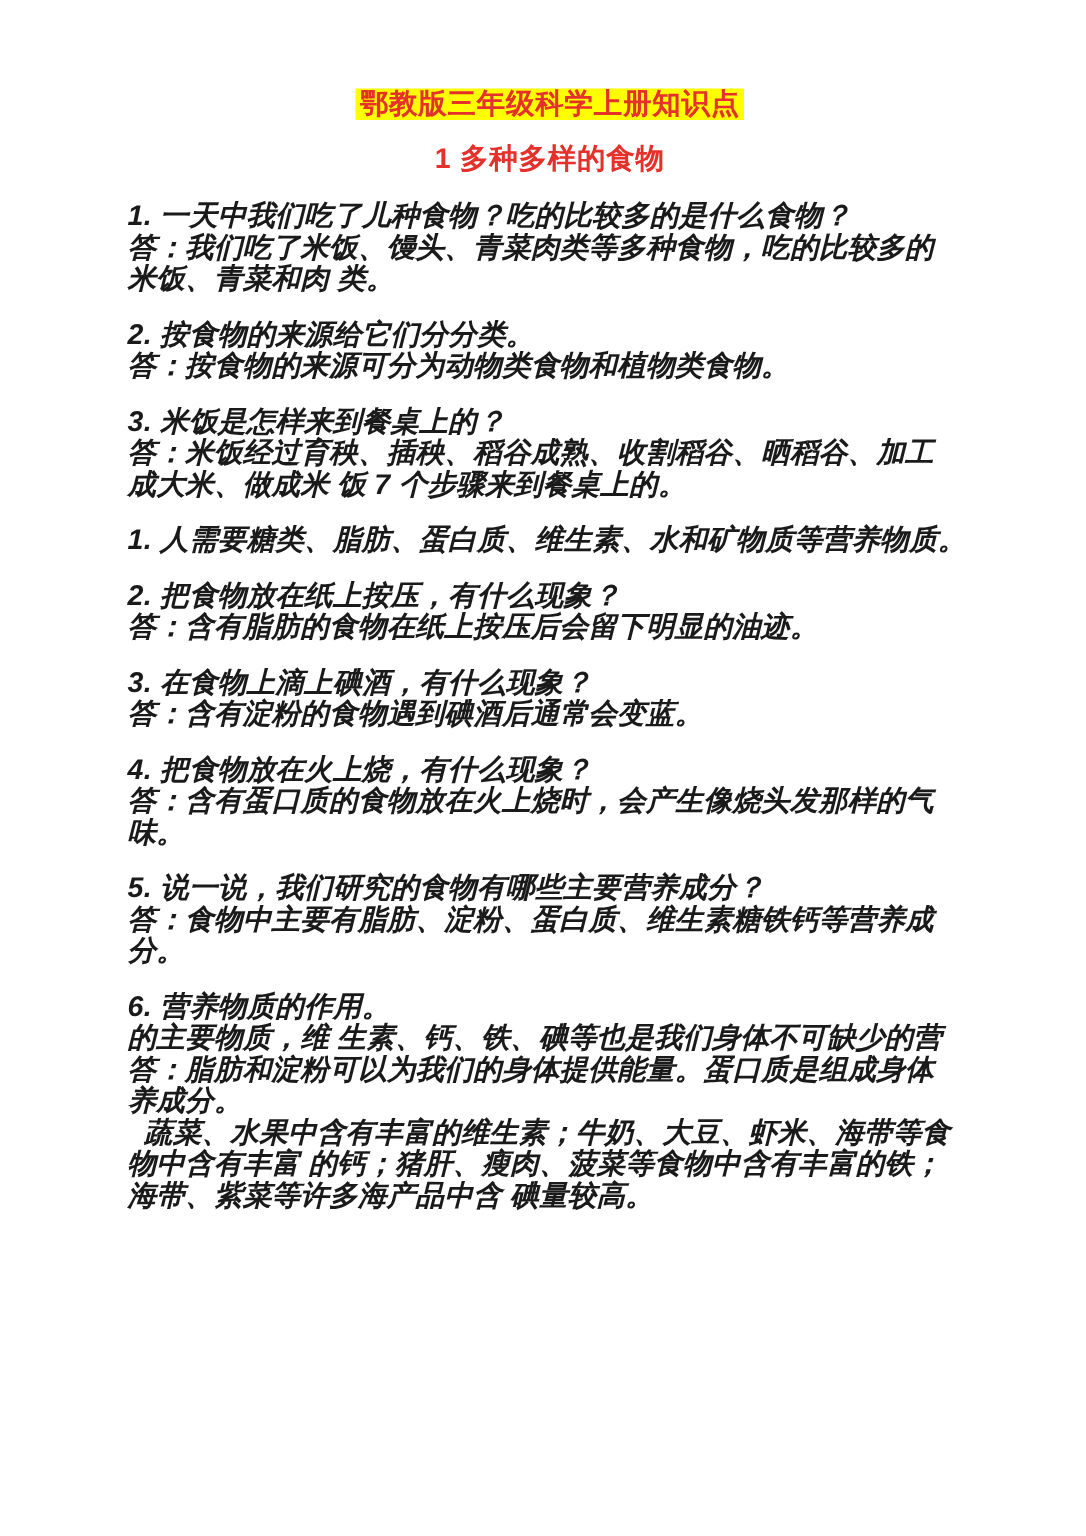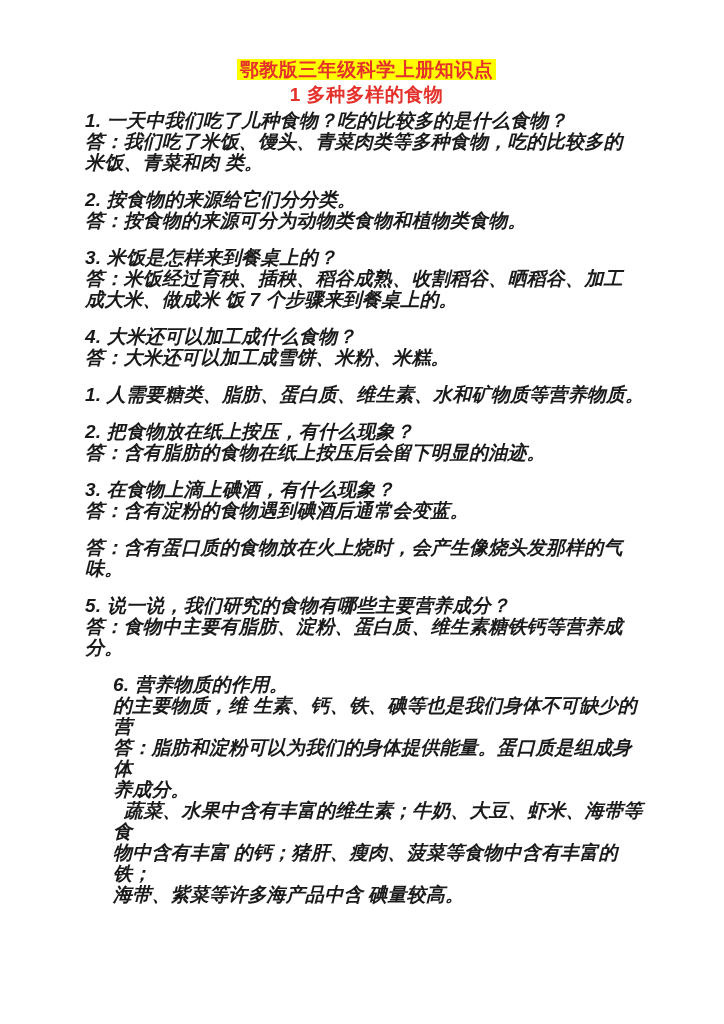--- a/index.html
+++ b/index.html
@@ -37,29 +37,28 @@
     padding:0 3px;
     letter-spacing:0.5px;
   }
   .section-heading{
     text-align:center;
     color:var(--red);
     font-size:19px;
     line-height:22px;
     font-weight:700;
     letter-spacing:0.5px;
-    margin:4px;
+    margin:16px;
   }
   .qa-block{
     margin:0 0 16px 0;
     font-style:italic;
   }
   .qa-block:last-child{
     margin-bottom:0;
-    margin-left:28px;
   }
   .text-line{
     font-size:19px;
     line-height:21px;
     color:var(--text);
     font-weight:600;
     white-space:pre-wrap;
     letter-spacing:0.2px;
   }
 </style>
@@ -80,35 +79,32 @@
       <div class="qa-block">
         <div class="text-line">2. 按食物的来源给它们分分类。</div>
         <div class="text-line">答：按食物的来源可分为动物类食物和植物类食物。</div>
       </div>
       <div class="qa-block">
         <div class="text-line">3. 米饭是怎样来到餐桌上的？</div>
         <div class="text-line">答：米饭经过育秧、插秧、稻谷成熟、收割稻谷、晒稻谷、加工</div>
         <div class="text-line">成大米、做成米 饭 7 个步骤来到餐桌上的。</div>
       </div>
       <div class="qa-block">
-        <div class="text-line">4. 大米还可以加工成什么食物？</div>
-        <div class="text-line">答：大米还可以加工成雪饼、米粉、米糕。</div>
-      </div>
-      <div class="qa-block">
         <div class="text-line">1. 人需要糖类、脂肪、蛋白质、维生素、水和矿物质等营养物质。</div>
       </div>
       <div class="qa-block">
         <div class="text-line">2. 把食物放在纸上按压，有什么现象？</div>
         <div class="text-line">答：含有脂肪的食物在纸上按压后会留下明显的油迹。</div>
       </div>
       <div class="qa-block">
         <div class="text-line">3. 在食物上滴上碘酒，有什么现象？</div>
         <div class="text-line">答：含有淀粉的食物遇到碘酒后通常会变蓝。</div>
       </div>
       <div class="qa-block">
+        <div class="text-line">4. 把食物放在火上烧，有什么现象？</div>
         <div class="text-line">答：含有蛋口质的食物放在火上烧时，会产生像烧头发那样的气</div>
         <div class="text-line">味。</div>
       </div>
       <div class="qa-block">
         <div class="text-line">5. 说一说，我们研究的食物有哪些主要营养成分？</div>
         <div class="text-line">答：食物中主要有脂肪、淀粉、蛋白质、维生素糖铁钙等营养成</div>
         <div class="text-line">分。</div>
       </div>
       <div class="qa-block">
         <div class="text-line">6. 营养物质的作用。</div>

